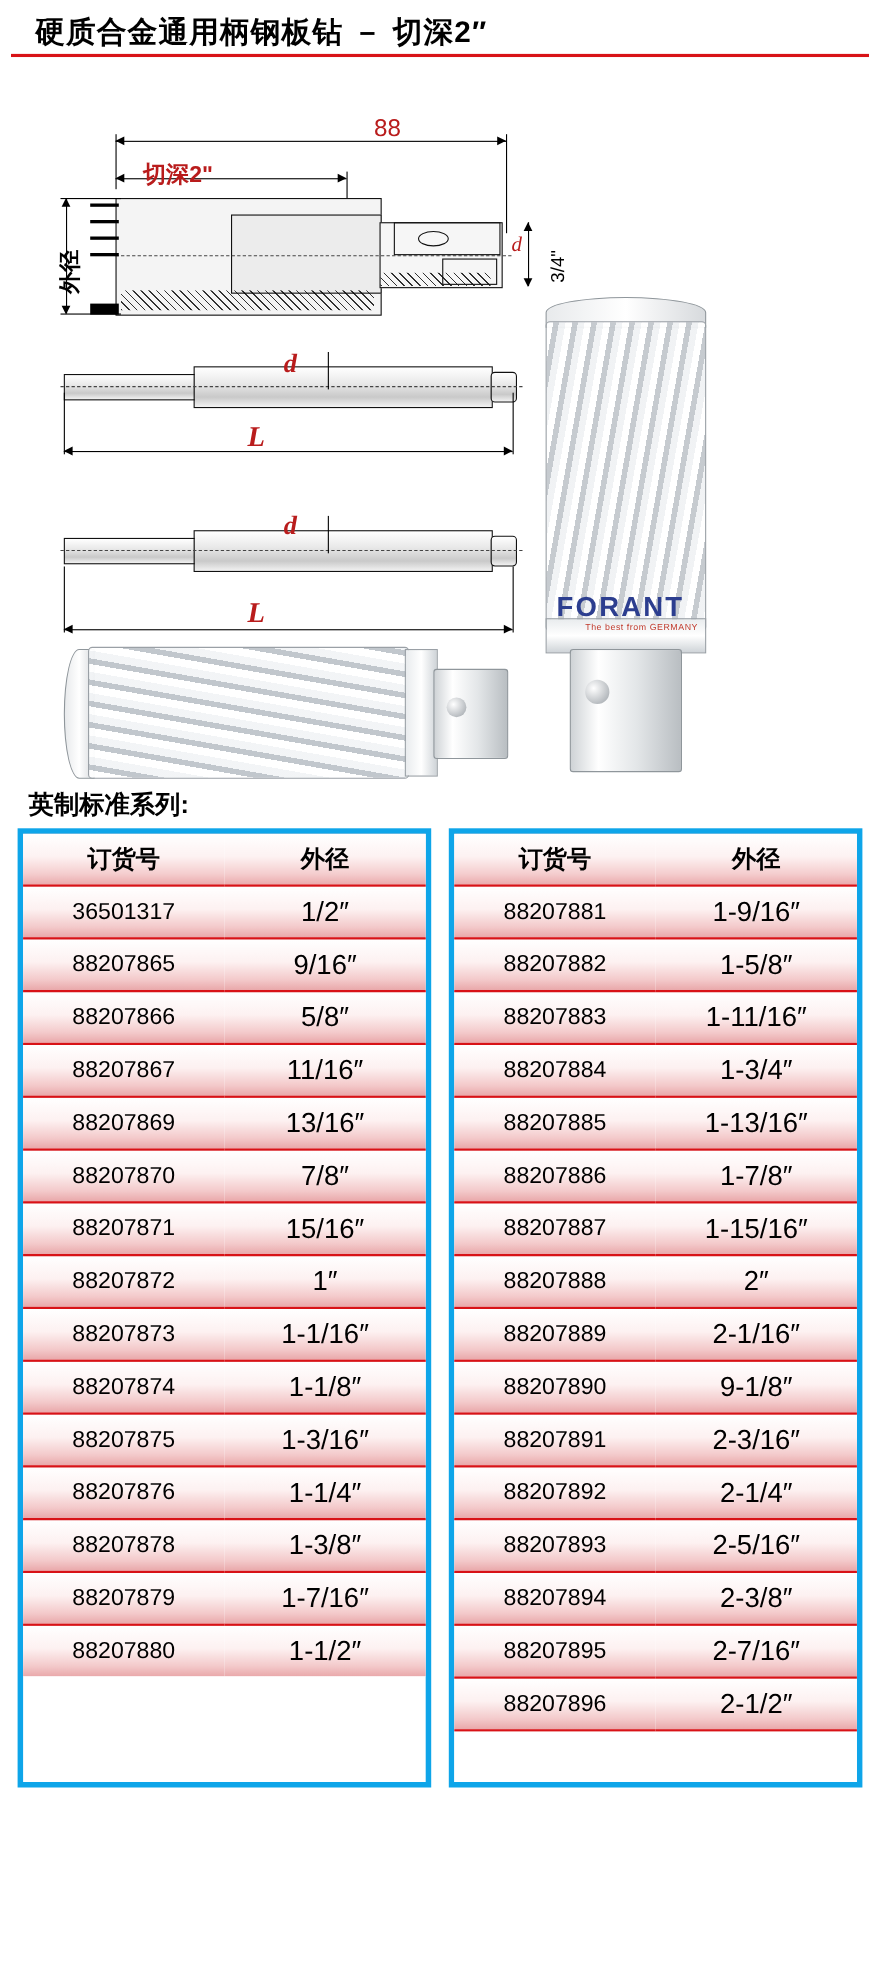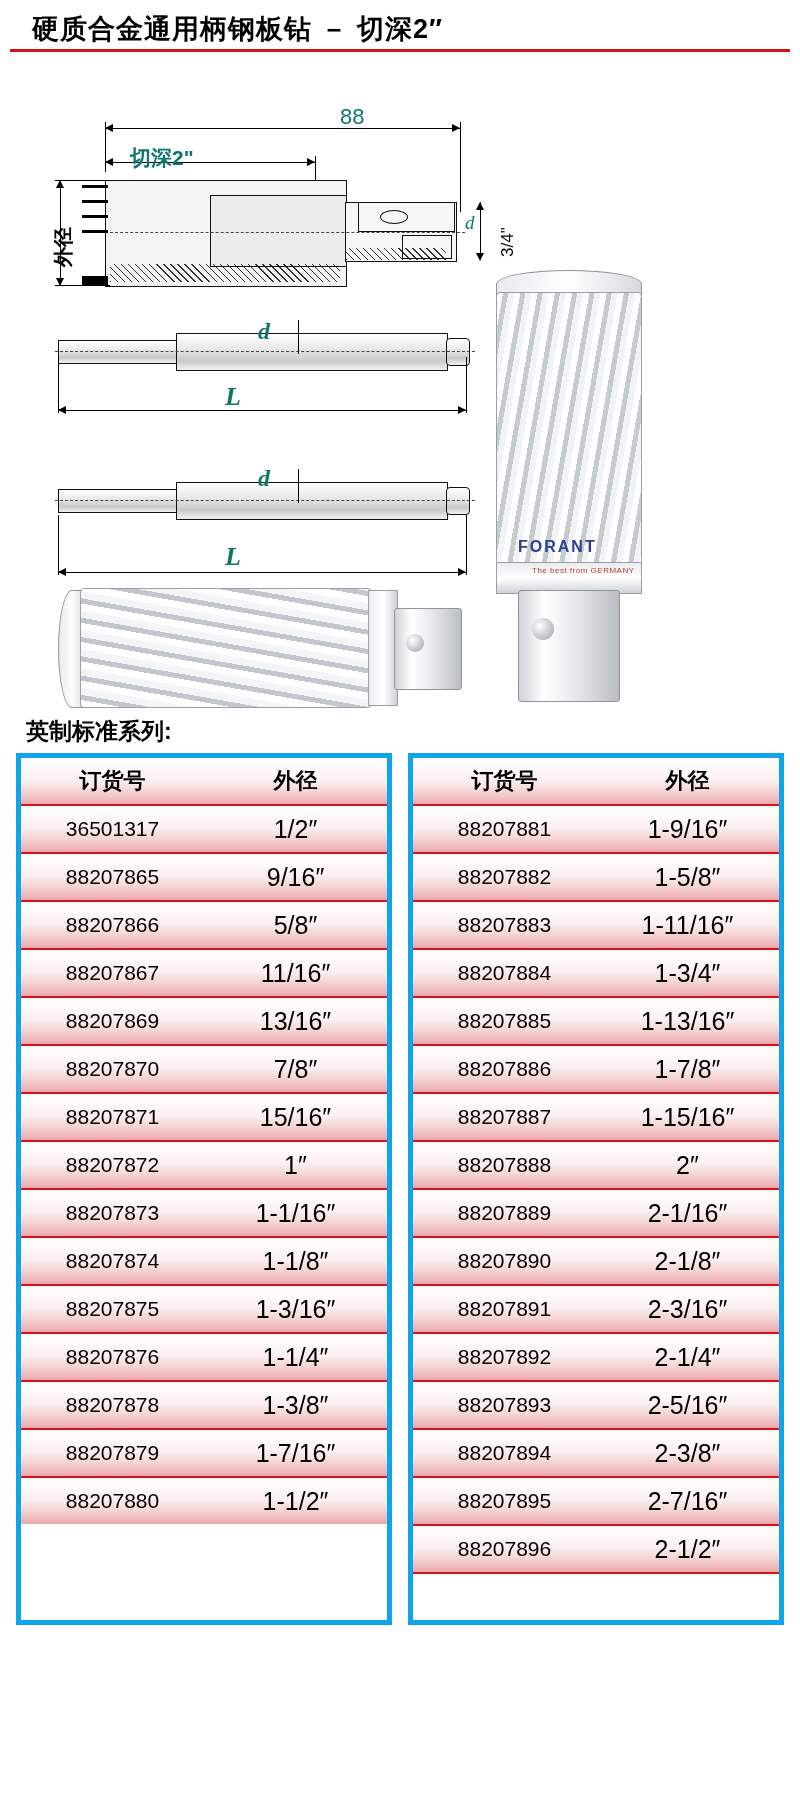--- a/index.html
+++ b/index.html
@@ -43,21 +43,21 @@
   .drawing-area {
     position: relative;
     width: 780px;
     height: 660px;
     background: #ffffff;
     overflow: hidden;
   }
   .dim-label {
     position: absolute;
     font-size: 19px;
-    color: #0f766e;
+    color: #b91c1c;
     font-family: "Liberation Serif", serif;
     font-style: italic;
   }
   .dim-label.bold {
     font-weight: bold;
     font-style: normal;
     font-family: "Liberation Sans", sans-serif;
     font-size: 21px;
   }
   .dim-label.plain {
@@ -274,21 +274,21 @@
     <div class="arrowL" style="left:48px; top:516px;"></div>
     <div class="arrowR" style="left:448px; top:516px;"></div>
     <div class="ln vline" style="left:48px; top:463px; height:60px;"></div>
     <div class="ln vline" style="left:456px; top:463px; height:60px;"></div>
     <span class="dim-label" style="left:215px; top:490px; font-size:26px; font-weight:bold;">L</span>
 
     <div class="cutter-photo" style="left:478px; top:218px; width:160px; height:450px;">
       <div class="cp-teeth" style="left:8px; top:0px; width:144px; height:26px; border-radius:50% 50% 0 0;"></div>
       <div class="cp-flutes" style="left:8px; top:22px; width:144px; height:280px;"></div>
       <div style="position:absolute; left:8px; top:292px; width:144px; height:30px; background:linear-gradient(180deg,#e9ecee,#ffffff,#cfd4d8); border:1px solid #9aa0a6;"></div>
-      <span class="brand" style="left:30px; top:268px; font-size:16px;">FORANT</span>
+      <span class="brand" style="left:18px; top:268px; font-size:25px;">FORANT</span>
       <span class="brand-sub" style="left:44px; top:296px;">The best from GERMANY</span>
       <div class="cp-shank" style="left:30px; top:320px; width:100px; height:110px;"></div>
       <div style="position:absolute; left:44px; top:348px; width:22px; height:22px; border-radius:50%; background:radial-gradient(circle at 35% 35%,#ffffff,#9aa0a6);"></div>
     </div>
 
     <div class="cutter-photo" style="left:48px; top:530px; width:400px; height:130px;">
       <div class="cp-teeth" style="left:0px; top:8px; width:26px; height:116px; border-radius:50% 0 0 50%;"></div>
       <div class="cp-flutes" style="left:22px; top:6px; width:290px; height:118px; background:repeating-linear-gradient(10deg, rgba(255,255,255,0.96) 0 7px, rgba(190,196,202,0.95) 7px 12px, rgba(242,244,246,0.95) 12px 19px);"></div>
       <div style="position:absolute; left:310px; top:8px; width:28px; height:114px; background:linear-gradient(90deg,#e9ecee,#ffffff,#cfd4d8); border:1px solid #9aa0a6;"></div>
       <div class="cp-shank" style="left:336px; top:26px; width:66px; height:80px;"></div>
@@ -414,21 +414,21 @@
             <tr>
               <td class="code">88207888</td>
               <td class="size">2″</td>
             </tr>
             <tr>
               <td class="code">88207889</td>
               <td class="size">2-1/16″</td>
             </tr>
             <tr>
               <td class="code">88207890</td>
-              <td class="size">2-1/8″</td>
+              <td class="size">9-1/8″</td>
             </tr>
             <tr>
               <td class="code">88207891</td>
               <td class="size">2-3/16″</td>
             </tr>
             <tr>
               <td class="code">88207892</td>
               <td class="size">2-1/4″</td>
             </tr>
             <tr>

